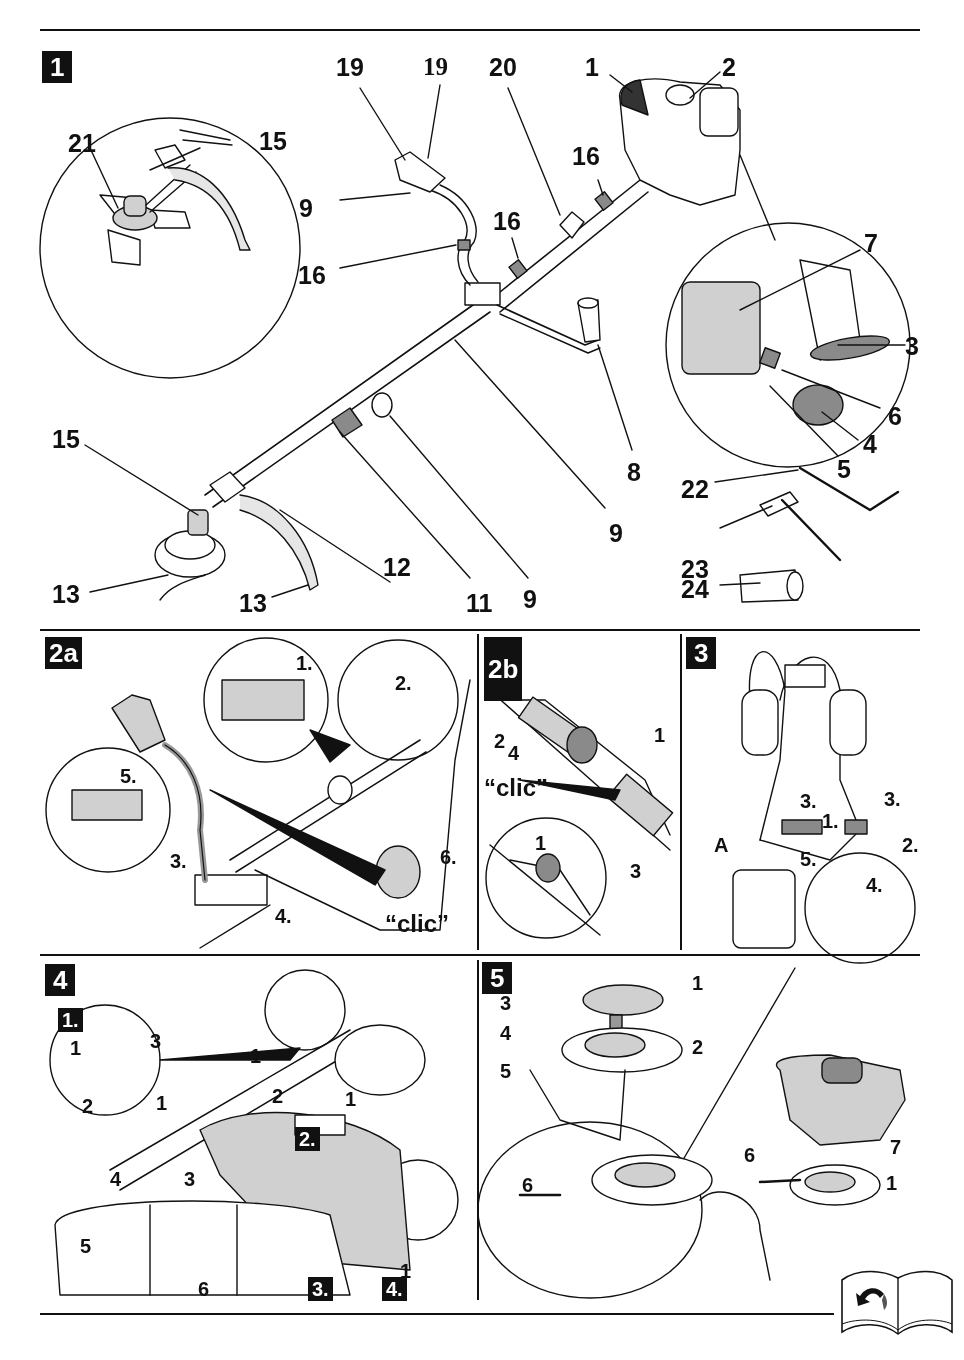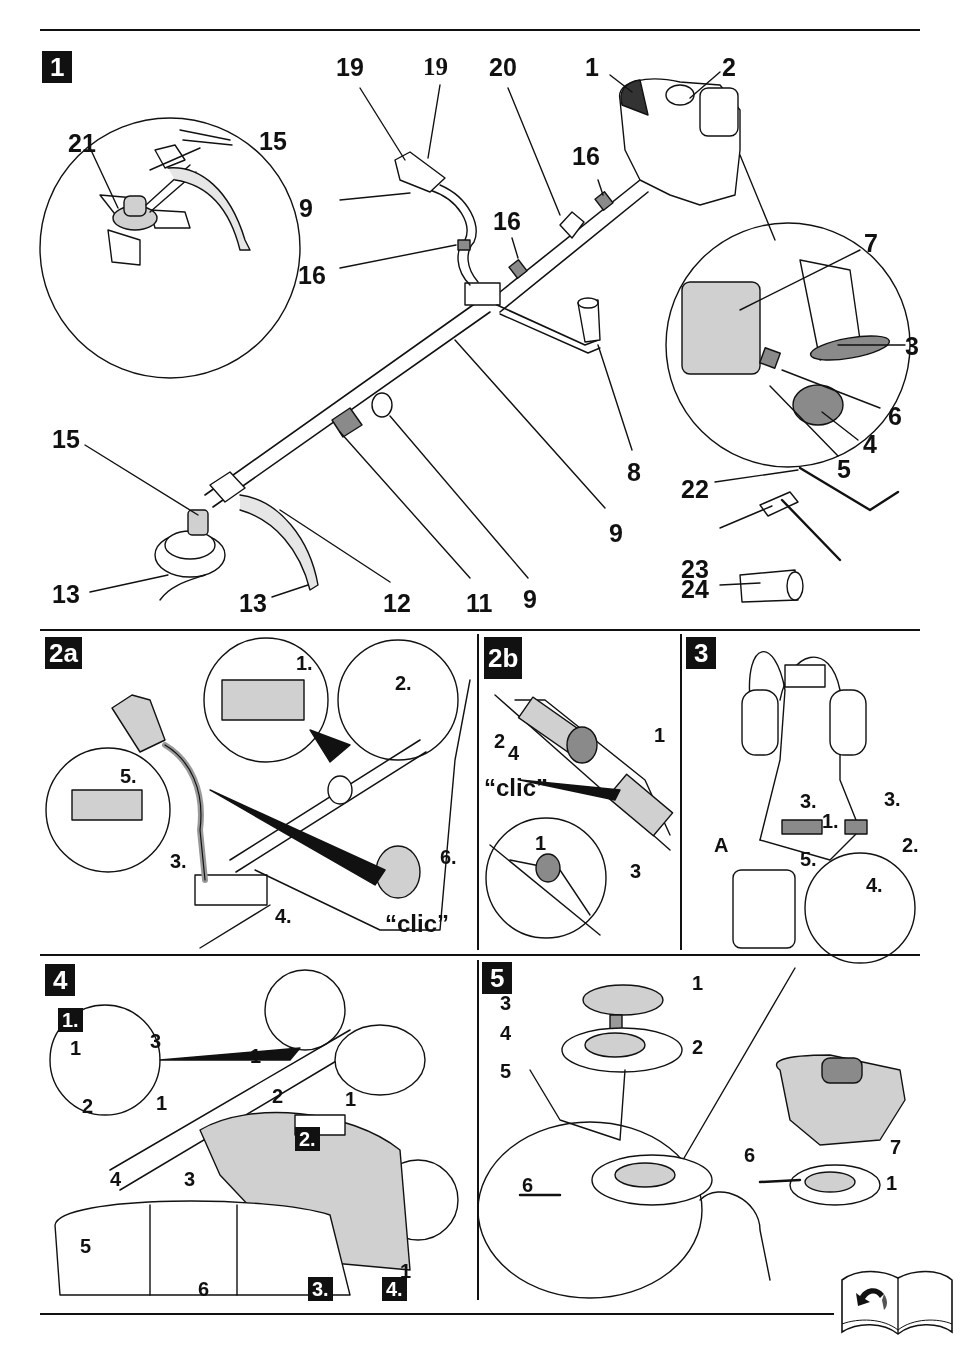--- a/index.html
+++ b/index.html
@@ -216,34 +216,34 @@
 <div class="lbl" style="left:52px;top:426px;">15</div>
 <div class="lbl" style="left:863px;top:431px;">4</div>
 <div class="lbl" style="left:837px;top:456px;">5</div>
 <div class="lbl" style="left:627px;top:459px;">8</div>
 <div class="lbl" style="left:681px;top:476px;">22</div>
 <div class="lbl" style="left:609px;top:520px;">9</div>
 <div class="lbl" style="left:681px;top:520px;margin-top:36px;">23</div>
 <div class="lbl" style="left:52px;top:581px;">13</div>
 <div class="lbl" style="left:681px;top:576px;">24</div>
 <div class="lbl" style="left:239px;top:590px;">13</div>
-<div class="lbl" style="left:383px;top:590px;">12</div>
+<div class="lbl" style="left:383px;top:554px;">12</div>
 <div class="lbl" style="left:466px;top:590px;">11</div>
 <div class="lbl" style="left:523px;top:586px;">9</div>
 
 <div class="badge" style="left:45px;top:637px;padding:0 4px;">2a</div>
 <div class="step" style="left:296px;top:652px;">1.</div>
 <div class="step" style="left:395px;top:672px;">2.</div>
 <div class="step" style="left:120px;top:765px;">5.</div>
 <div class="step" style="left:170px;top:850px;">3.</div>
 <div class="step" style="left:440px;top:846px;">6.</div>
 <div class="step" style="left:275px;top:905px;">4.</div>
 <div class="clic" style="left:385px;top:910px;">“clic”</div>
 
-<div class="badge" style="left:484px;top:637px;padding:5px 4px;">2b</div>
+<div class="badge" style="left:484px;top:637px;padding:16px 4px;">2b</div>
 <div class="lbl sm" style="left:654px;top:724px;">1</div>
 <div class="lbl sm" style="left:494px;top:730px;">2</div>
 <div class="lbl sm" style="left:508px;top:742px;">4</div>
 <div class="clic" style="left:484px;top:774px;">“clic”</div>
 <div class="lbl sm" style="left:535px;top:832px;">1</div>
 <div class="lbl sm" style="left:630px;top:860px;">3</div>
 
 <div class="badge" style="left:686px;top:637px;">3</div>
 <div class="step" style="left:800px;top:790px;">3.</div>
 <div class="step" style="left:884px;top:788px;">3.</div>

